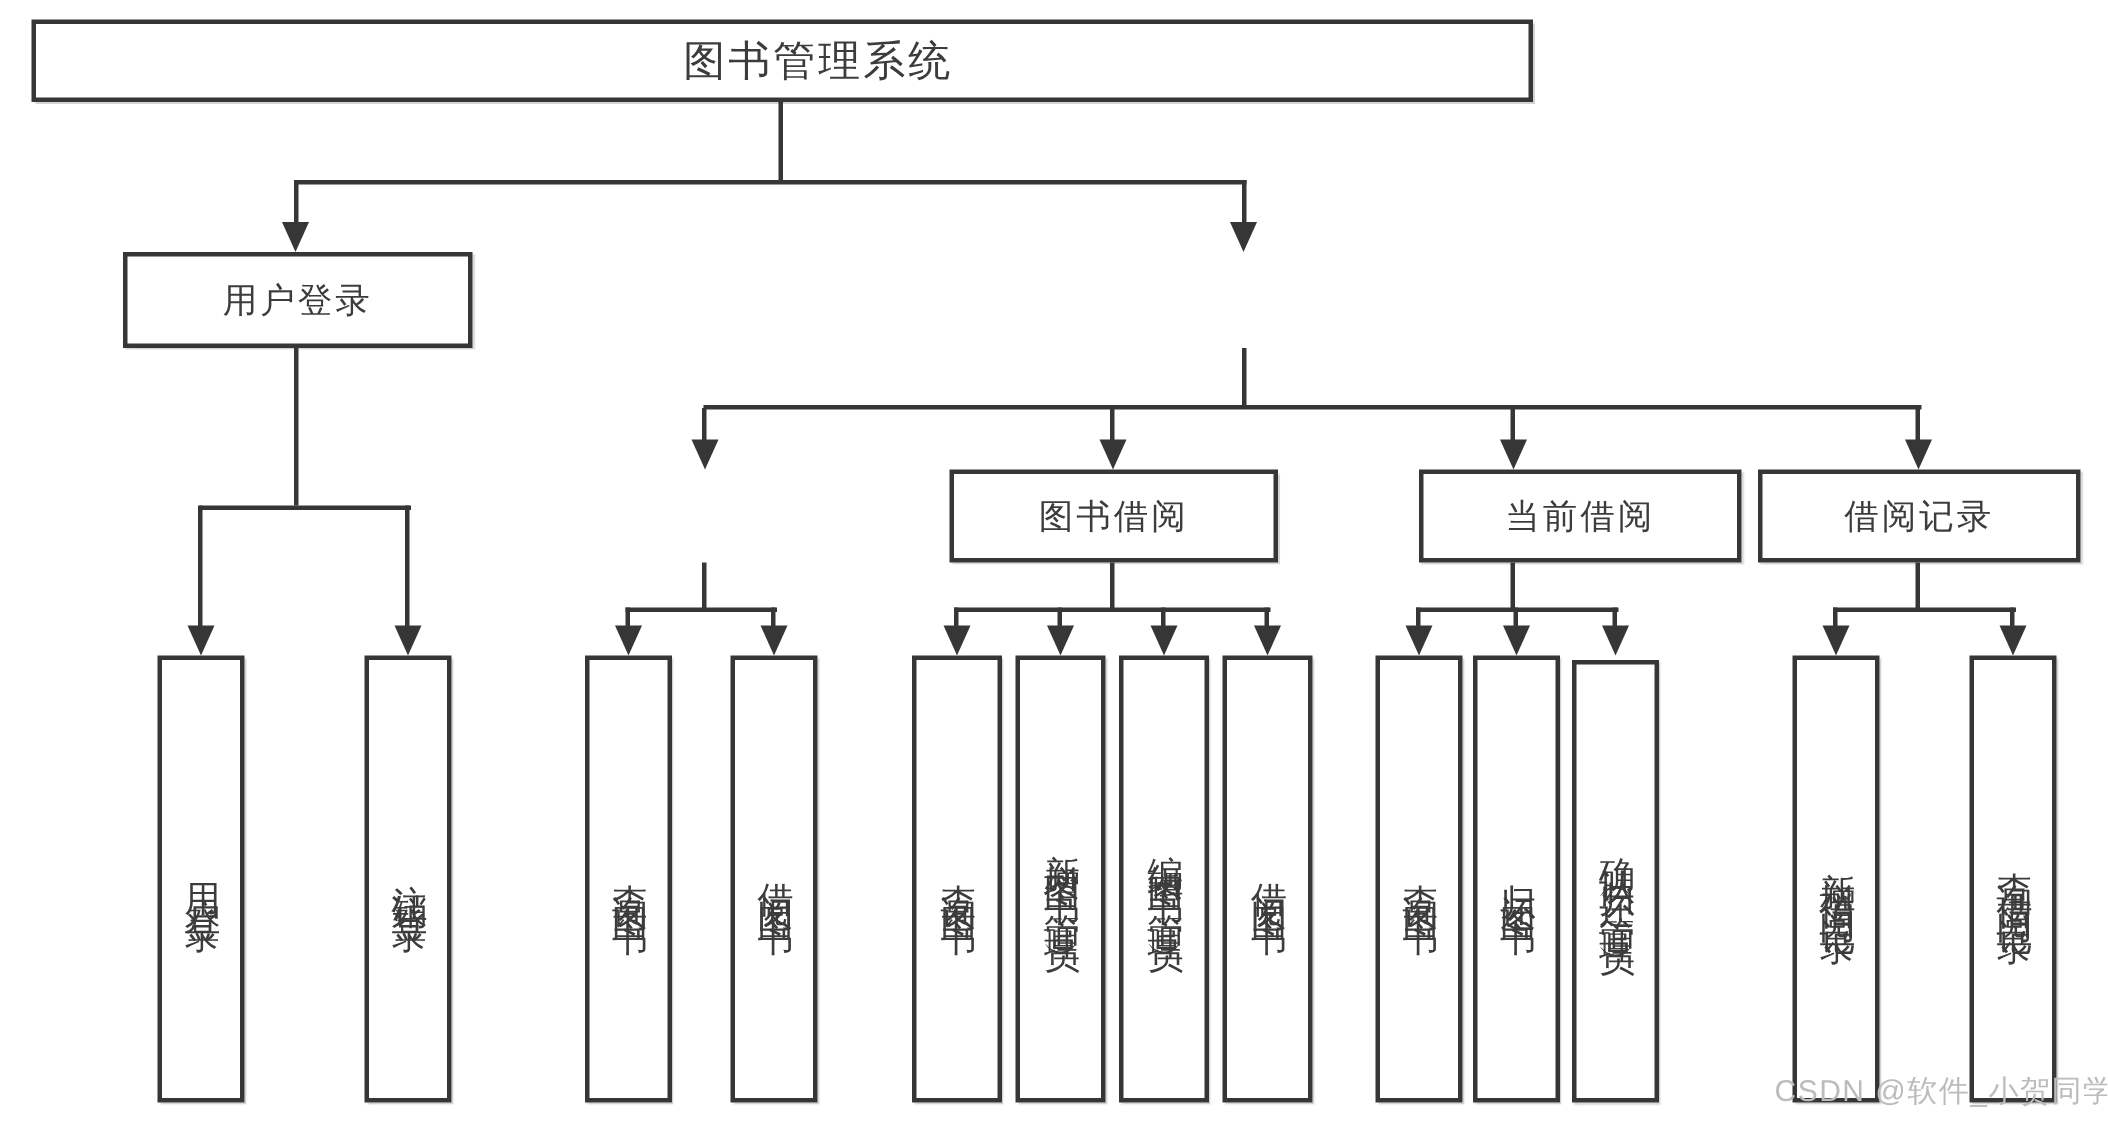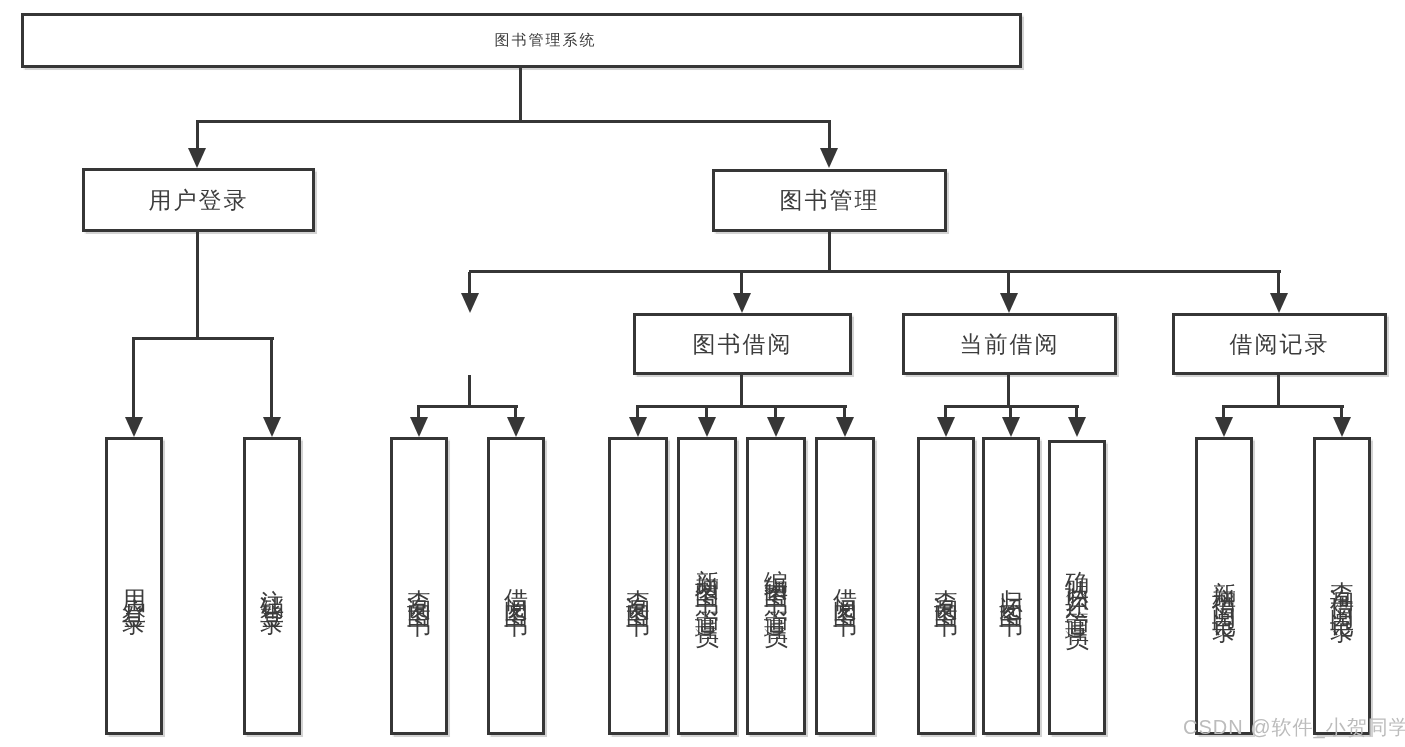--- a/index.html
+++ b/index.html
@@ -7,21 +7,21 @@
     position:relative; width:1405px; height:747px; background:#ffffff;
     font-family:"Liberation Sans", sans-serif; overflow:hidden;
   }
   .box {
     position:absolute; box-sizing:border-box;
     border:3px solid #363636; background:#ffffff; color:#3c3c3c;
     display:flex; align-items:center; justify-content:center;
     box-shadow:1.5px 1.5px 1px rgba(130,130,130,0.35);
   }
   .hbox { font-size:23px; letter-spacing:2px; white-space:nowrap; }
-  .root { font-size:15px;padding-left:48px; }
+  .root { font-size:28px;padding-left:48px; }
   .vbox {
     writing-mode:vertical-rl; text-orientation:mixed;
     font-size:24px; letter-spacing:8px; line-height:1;
   }
   .vl { position:absolute; width:3px; background:#363636; }
   .hl { position:absolute; height:3px; background:#363636; }
   .ah {
     position:absolute; width:0; height:0;
     border-left:9px solid transparent; border-right:9px solid transparent;
     border-top:20px solid #363636;
@@ -39,42 +39,41 @@
   <div class="box hbox root" style="left:21px; top:13px; width:1001px; height:55px;">图书管理系统</div>
 
   <div class="vl" style="left:519px; top:68px; height:52px;"></div>
   <div class="hl" style="left:197px; top:120px; width:634px;"></div>
   <div class="vl" style="left:196px; top:120px; height:30px;"></div>
   <div class="ah" style="left:188px; top:148px;"></div>
   <div class="vl" style="left:828px; top:120px; height:30px;"></div>
   <div class="ah" style="left:820px; top:148px;"></div>
 
   <div class="box hbox" style="left:82px; top:168px; width:233px; height:64px;">用户登录</div>
-  <div class="box hbox" style="left:712px; top:169px; width:235px; height:63px;">图书管理</div>
 
   <div class="vl" style="left:196px; top:232px; height:105px;"></div>
   <div class="hl" style="left:133px; top:337px; width:141px;"></div>
   <div class="vl" style="left:132px; top:337px; height:83px;"></div>
   <div class="ah" style="left:125px; top:417px;"></div>
   <div class="vl" style="left:270px; top:337px; height:83px;"></div>
   <div class="ah" style="left:263px; top:417px;"></div>
 
   <div class="vl" style="left:828px; top:232px; height:40px;"></div>
   <div class="hl" style="left:469px; top:270px; width:812px;"></div>
   <div class="vl" style="left:468px; top:272px; height:22px;"></div>
   <div class="ah" style="left:461px; top:293px;"></div>
   <div class="vl" style="left:740px; top:272px; height:22px;"></div>
   <div class="ah" style="left:733px; top:293px;"></div>
   <div class="vl" style="left:1007px; top:272px; height:22px;"></div>
   <div class="ah" style="left:1000px; top:293px;"></div>
   <div class="vl" style="left:1277px; top:272px; height:22px;"></div>
   <div class="ah" style="left:1270px; top:293px;"></div>
 
   <div class="box hbox" style="left:633px; top:313px; width:219px; height:62px;">图书借阅</div>
-  <div class="box hbox" style="left:902px; top:313px; width:215px; height:62px;text-align:center;">当前借阅</div>
+  <div class="box hbox" style="left:946px; top:313px; width:215px; height:62px;text-align:center;">当前借阅</div>
   <div class="box hbox" style="left:1172px; top:313px; width:215px; height:62px;">借阅记录</div>
 
   <div class="vl" style="left:468px; top:375px; height:32px;"></div>
   <div class="hl" style="left:417px; top:405px; width:101px;"></div>
   <div class="vl" style="left:417px; top:405px; height:14px;"></div>
   <div class="ah" style="left:410px; top:417px;"></div>
   <div class="vl" style="left:514px; top:405px; height:14px;"></div>
   <div class="ah" style="left:507px; top:417px;"></div>
 
   <div class="vl" style="left:740px; top:375px; height:32px;"></div>

